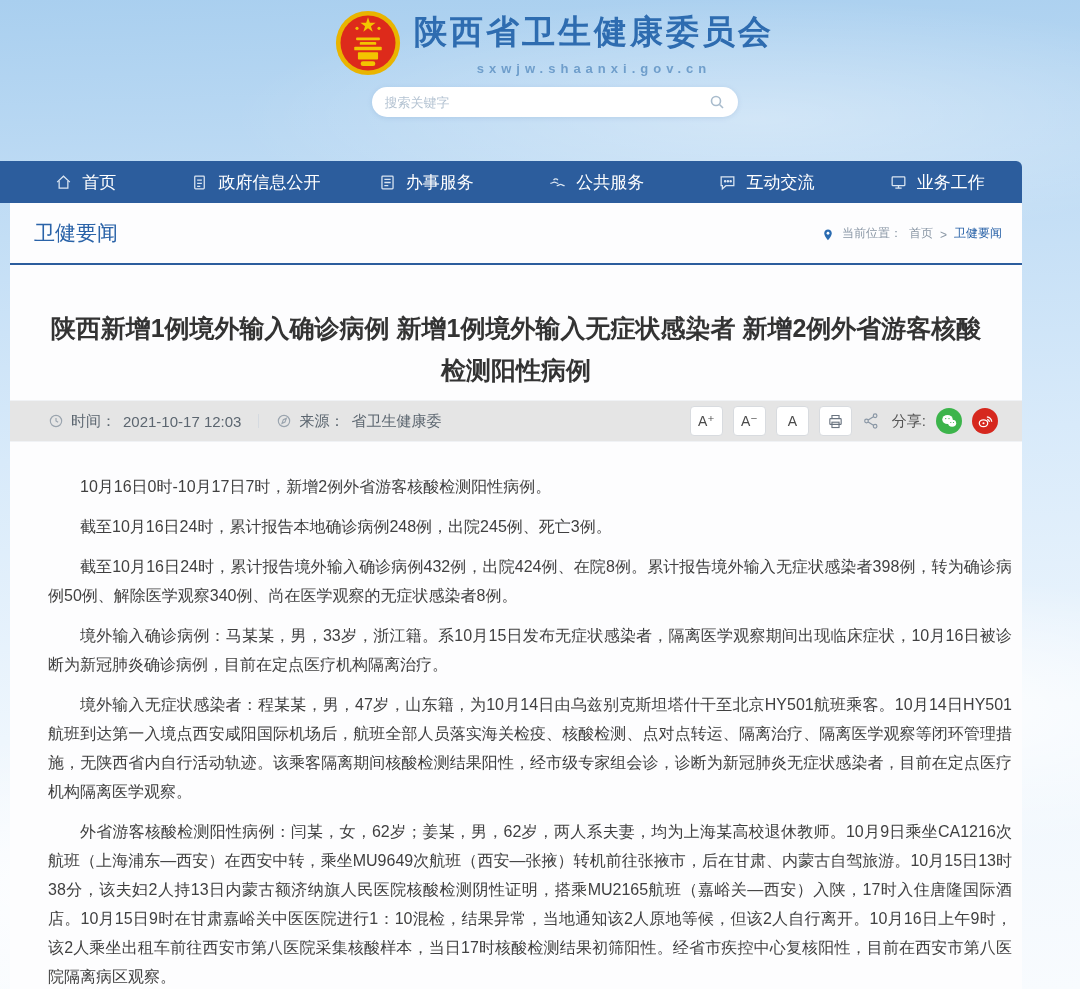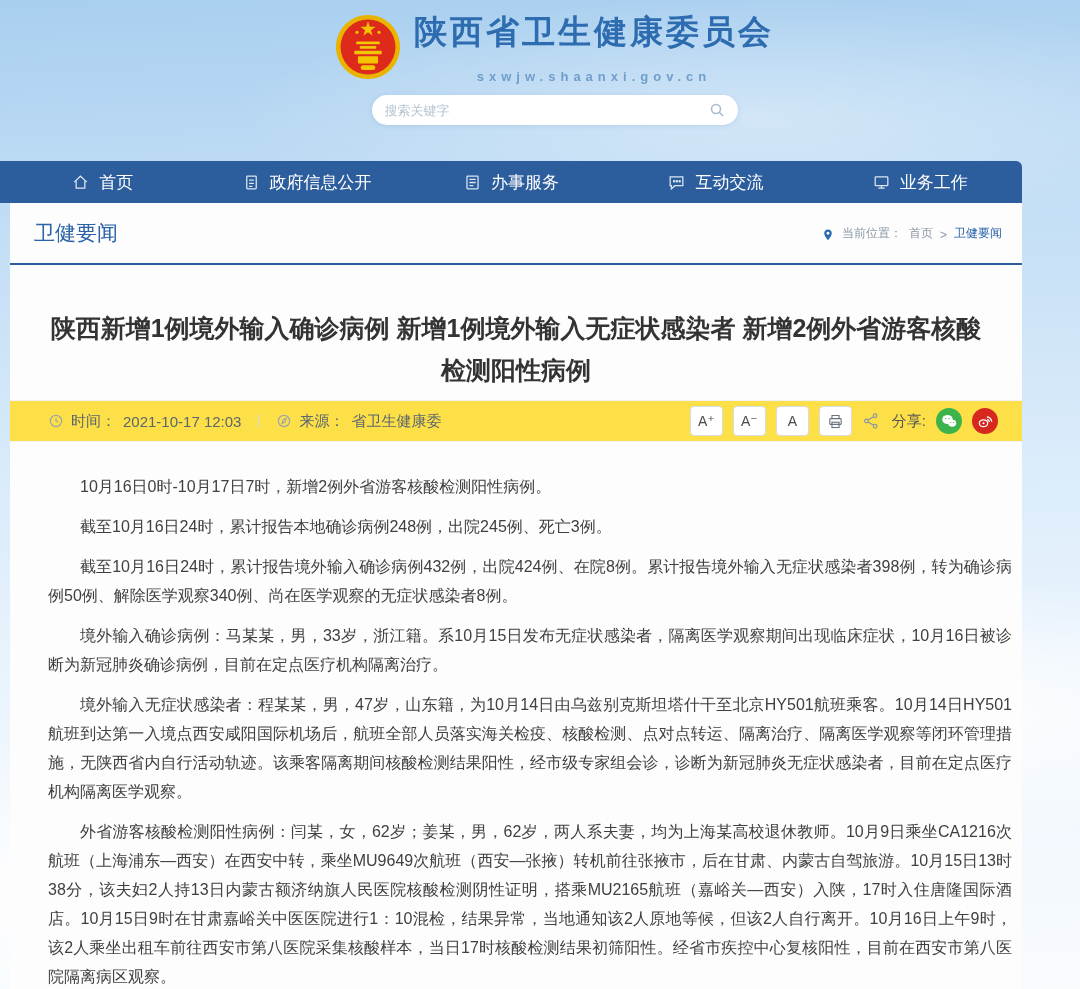--- a/index.html
+++ b/index.html
@@ -12,21 +12,21 @@
       radial-gradient(ellipse 650px 220px at 10% 90%, rgba(255,255,255,.9), rgba(255,255,255,0) 70%),
       radial-gradient(ellipse 700px 160px at 70% 12%, rgba(255,255,255,.35), rgba(255,255,255,0) 75%),
       linear-gradient(178deg,#a9cfef 0%,#bedbf4 18%,#d8eafa 45%,#eef6fd 72%,#f8fbfe 100%);
   }
   
   .header{ height:161px;padding-left:29px; }
   .brand{ display:flex; justify-content:center; align-items:center; gap:13px; padding-top:10px; cursor:pointer; }
   .emblem{ width:66px; height:66px; display:block; }
   .brand-text{ text-align:center; }
   .site-name{ font-size:33px; font-weight:700; color:#2e6cb0; letter-spacing:3px; }
-  .site-url{ margin-top:14px; font-size:13px; font-weight:600; color:#6f9ecb; letter-spacing:5px; }
+  .site-url{ margin-top:6px; font-size:13px; font-weight:600; color:#6f9ecb; letter-spacing:5px; }
   .search-row{ margin-top:11px; display:flex; justify-content:center; }
   .search-box{ width:366px; height:30px; background:#fff; border-radius:16px; display:flex; align-items:center;
     padding:0 13px; box-shadow:0 1px 5px rgba(90,130,175,.18);justify-content:center; }
   .search-box input{ flex:1; border:none; outline:none; background:transparent; font-size:13px; color:#333;
     font-family:inherit; }
   .search-box input::placeholder{ color:#b4c3d2; }
   .search-btn{ border:none; background:none; cursor:pointer; display:flex; align-items:center; }
   
   .nav{ width:1022px; height:42px; background:#2c5d9d; border-radius:0 6px 0 0; display:flex; align-items:stretch; }
   .nav-item{ flex:1; display:flex; align-items:center; justify-content:center; gap:9px; color:#fff; font-size:17px;
@@ -37,21 +37,21 @@
   .crumb-bar{ height:62px; border-bottom:2px solid #2c5d9d; display:flex; justify-content:space-between;
     align-items:center; padding:0 20px 0 24px; }
   .section-title{ font-size:21px; color:#2a63a8; }
   .crumbs{ display:flex; align-items:flex-end; gap:7px; font-size:12px; color:#8a97a5; }
   .crumbs .link{ color:#8a97a5; text-decoration:none; cursor:pointer; }
   .crumbs .current{ color:#2a63a8; cursor:pointer; }
   
   .article{ padding-top:42px; }
   .article h1{ max-width:940px; margin:0 auto; text-align:center; font-size:25px; line-height:42px; color:#333;
     font-weight:700; }
-  .meta{ margin-top:9px; height:42px; background:#fde047; border-top:1px solid #f0f2f5; border-bottom:1px solid #f0f2f5;
+  .meta{ margin-top:9px; height:42px; background:#e5e5e5; border-top:1px solid #f0f2f5; border-bottom:1px solid #f0f2f5;
     display:flex; align-items:center; justify-content:space-between; padding:0 24px 0 38px; }
   .meta-left{ display:flex; align-items:center; gap:7px; font-size:15px; color:#5c6670; }
   .meta-divider{ width:1px; height:14px; background:#d5dae0; margin:0 10px; }
   .meta-right{ display:flex; align-items:center; gap:10px; }
   .sq-btn{ width:33px; height:30px; border:1px solid #d8dbdf; border-radius:4px; background:#fff; font-size:14px;
     color:#4a4a4a; display:flex; align-items:center; justify-content:center; cursor:pointer; font-family:inherit; }
   .share-label{ font-size:15px; color:#555; margin-left:2px; }
   .share-circle{ width:26px; height:26px; border-radius:50%; display:flex; align-items:center; justify-content:center;
     cursor:pointer; border:none; }
   .wechat{ background:#3cb44b; }
@@ -111,20 +111,28 @@
           <path d="M9 9h6M9 13h6M9 17h4"></path>
       </svg>
       <span>政府信息公开</span>
     </a>
     <a class="nav-item">
       <svg viewBox="0 0 24 24" fill="none" stroke="#dbe6f2" stroke-width="1.6">
         <rect x="5" y="4" width="14" height="16" rx="1"></rect>
           <path d="M8 8h8M8 12h8M8 16h5"></path>
       </svg>
       <span>办事服务</span>
+    </a>
+    <a class="nav-item">
+      <svg viewBox="0 0 24 24" fill="none" stroke="#dbe6f2" stroke-width="1.6">
+        <path d="M3 13c2 0 3-1.5 5-1.5S11 13 13 13"></path>
+          <path d="M11 16c2 0 3-1.5 5-1.5s3 1.5 5 1.5"></path>
+        <path d="M7 9c1.5-2 4-2 5.5 0"></path>
+      </svg>
+      <span>公共服务</span>
     </a>
     <a class="nav-item">
       <svg viewBox="0 0 24 24" fill="none" stroke="#dbe6f2" stroke-width="1.6">
         <path d="M4 5h16v11H10l-4.5 4v-4H4z"></path>
           <circle cx="9" cy="10.5" r="0.8" fill="#dbe6f2"></circle>
         <circle cx="12.5" cy="10.5" r="0.8" fill="#dbe6f2"></circle>
           <circle cx="16" cy="10.5" r="0.8" fill="#dbe6f2"></circle>
       </svg>
       <span>互动交流</span>
     </a>

